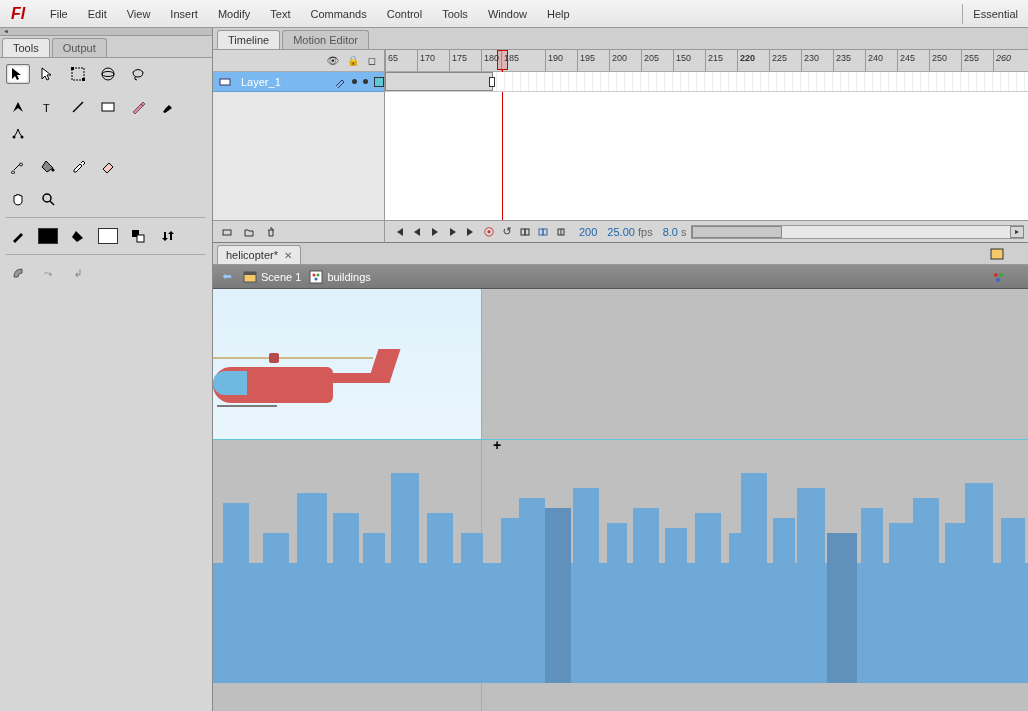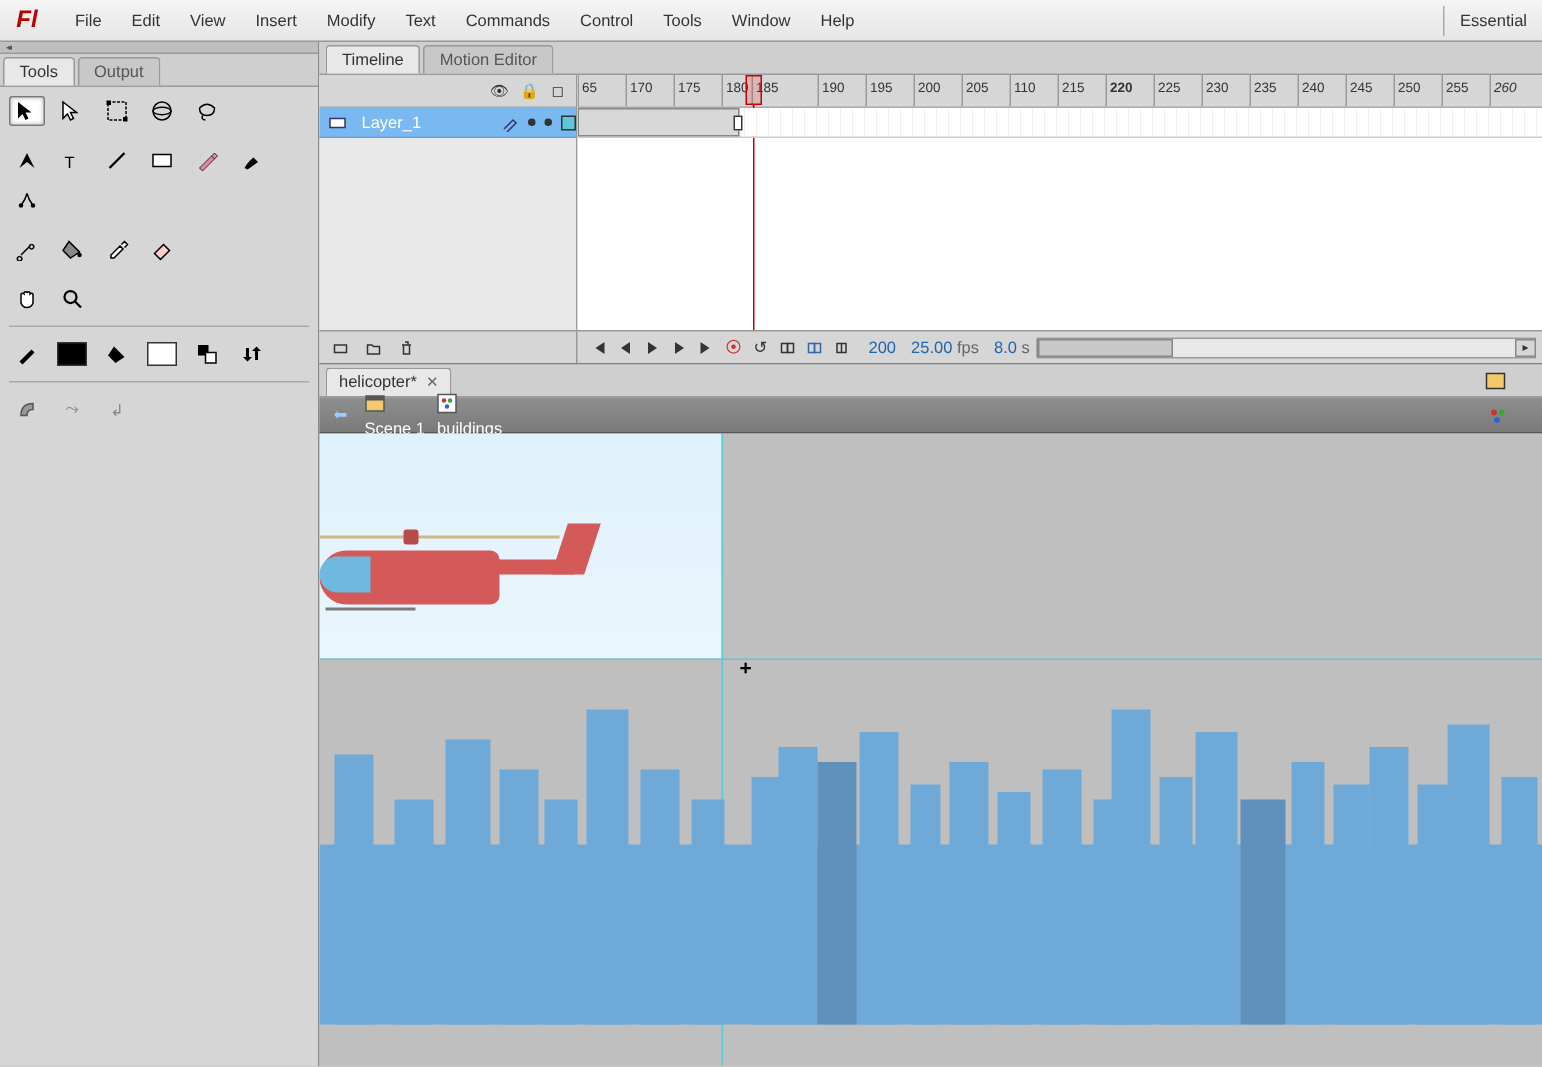--- a/index.html
+++ b/index.html
@@ -65,21 +65,21 @@
 .hscroll { flex:1; margin:0 4px; height:14px; background:#e8e8e8; border:1px solid #999; position:relative; }
 .hscroll .thumb { position:absolute; left:0; top:0; bottom:0; width:90px; background:#c8c8c8; border:1px solid #888; }
 .hscroll .arrow { position:absolute; top:0; bottom:0; width:14px; background:#d6d6d6; border:1px solid #888; display:flex; align-items:center; justify-content:center; font-size:8px; color:#333;}
 .hscroll .arrow.left{left:-1px;} .hscroll .arrow.right{right:-1px;}
 
 
 .doc-tabs { height:22px; background:#cfcfcf; border-bottom:1px solid #999; display:flex; align-items:flex-end; padding-left:4px; }
 .doc-tab { padding:3px 8px; background:#e8e8e8; border:1px solid #999; border-bottom:none; border-top-left-radius:3px; border-top-right-radius:3px; display:flex; align-items:center; gap:6px; color:#333;}
 .doc-tab .close { font-size:10px; color:#666; }
 .edit-bar { height:24px; background:linear-gradient(#8f8f8f,#7a7a7a); border-bottom:1px solid #555; display:flex; align-items:center; padding:0 6px; gap:8px; color:#fff; }
-.edit-bar .crumb { display:flex; gap:4px;flex-direction:column; }
+.edit-bar .crumb { display:flex; align-items:center; gap:4px; }
 .edit-bar .right { margin-left:auto; display:flex; align-items:center; gap:6px;flex-direction:column; }
 .zoom-box { background:#fff; color:#000; border:1px solid #333; padding:1px 18px 1px 6px; font-size:11px; position:relative; }
 .zoom-box::after{content:"▾"; position:absolute; right:3px; top:1px; font-size:9px; color:#333;}
 .stage-wrap { flex:1; background:#bfbfbf; position:relative; overflow:hidden; }
 .stage { position:absolute; left:0; top:0; width:268px; height:150px; background:linear-gradient(#dff1fb,#eaf6fd); }
 .cross { position:absolute; left:280px; top:148px; font-size:14px; color:#000; font-weight:bold; }
 .reg-point { position:absolute; left:704px; top:264px; width:8px; height:8px; border:1px solid #000; border-radius:50%; background:#fff;}
 .guide-h { position:absolute; left:0; right:0; height:1px; background:#5fc8d8; }
 .guide-v { position:absolute; top:0; bottom:0; width:1px; background:#5fc8d8; }
 
@@ -306,21 +306,21 @@
             <div class="ticks" id="ruler-ticks">
                 <div class="tick" style="left: 0px;">65</div>
                 <div class="tick" style="left: 32px;">170</div>
                 <div class="tick" style="left: 64px;">175</div>
                 <div class="tick" style="left: 96px;">180</div>
                 <div class="tick" style="left: 116px;">185</div>
                 <div class="tick" style="left: 160px;">190</div>
                 <div class="tick" style="left: 192px;">195</div>
                 <div class="tick" style="left: 224px;">200</div>
                 <div class="tick" style="left: 256px;">205</div>
-                <div class="tick" style="left: 288px;">110</div>
+                <div class="tick" style="left: 288px;">150</div>
                 <div class="tick" style="left: 320px;">215</div>
                 <div class="tick" style="left: 352px; font-weight: bold;">220</div>
                 <div class="tick" style="left: 384px;">225</div>
                 <div class="tick" style="left: 416px;">230</div>
                 <div class="tick" style="left: 448px;">235</div>
                 <div class="tick" style="left: 480px;">240</div>
                 <div class="tick" style="left: 512px;">245</div>
                 <div class="tick" style="left: 544px;">250</div>
                 <div class="tick" style="left: 576px;">255</div>
                 <div class="tick" style="left: 608px; font-style: italic;">260</div>

